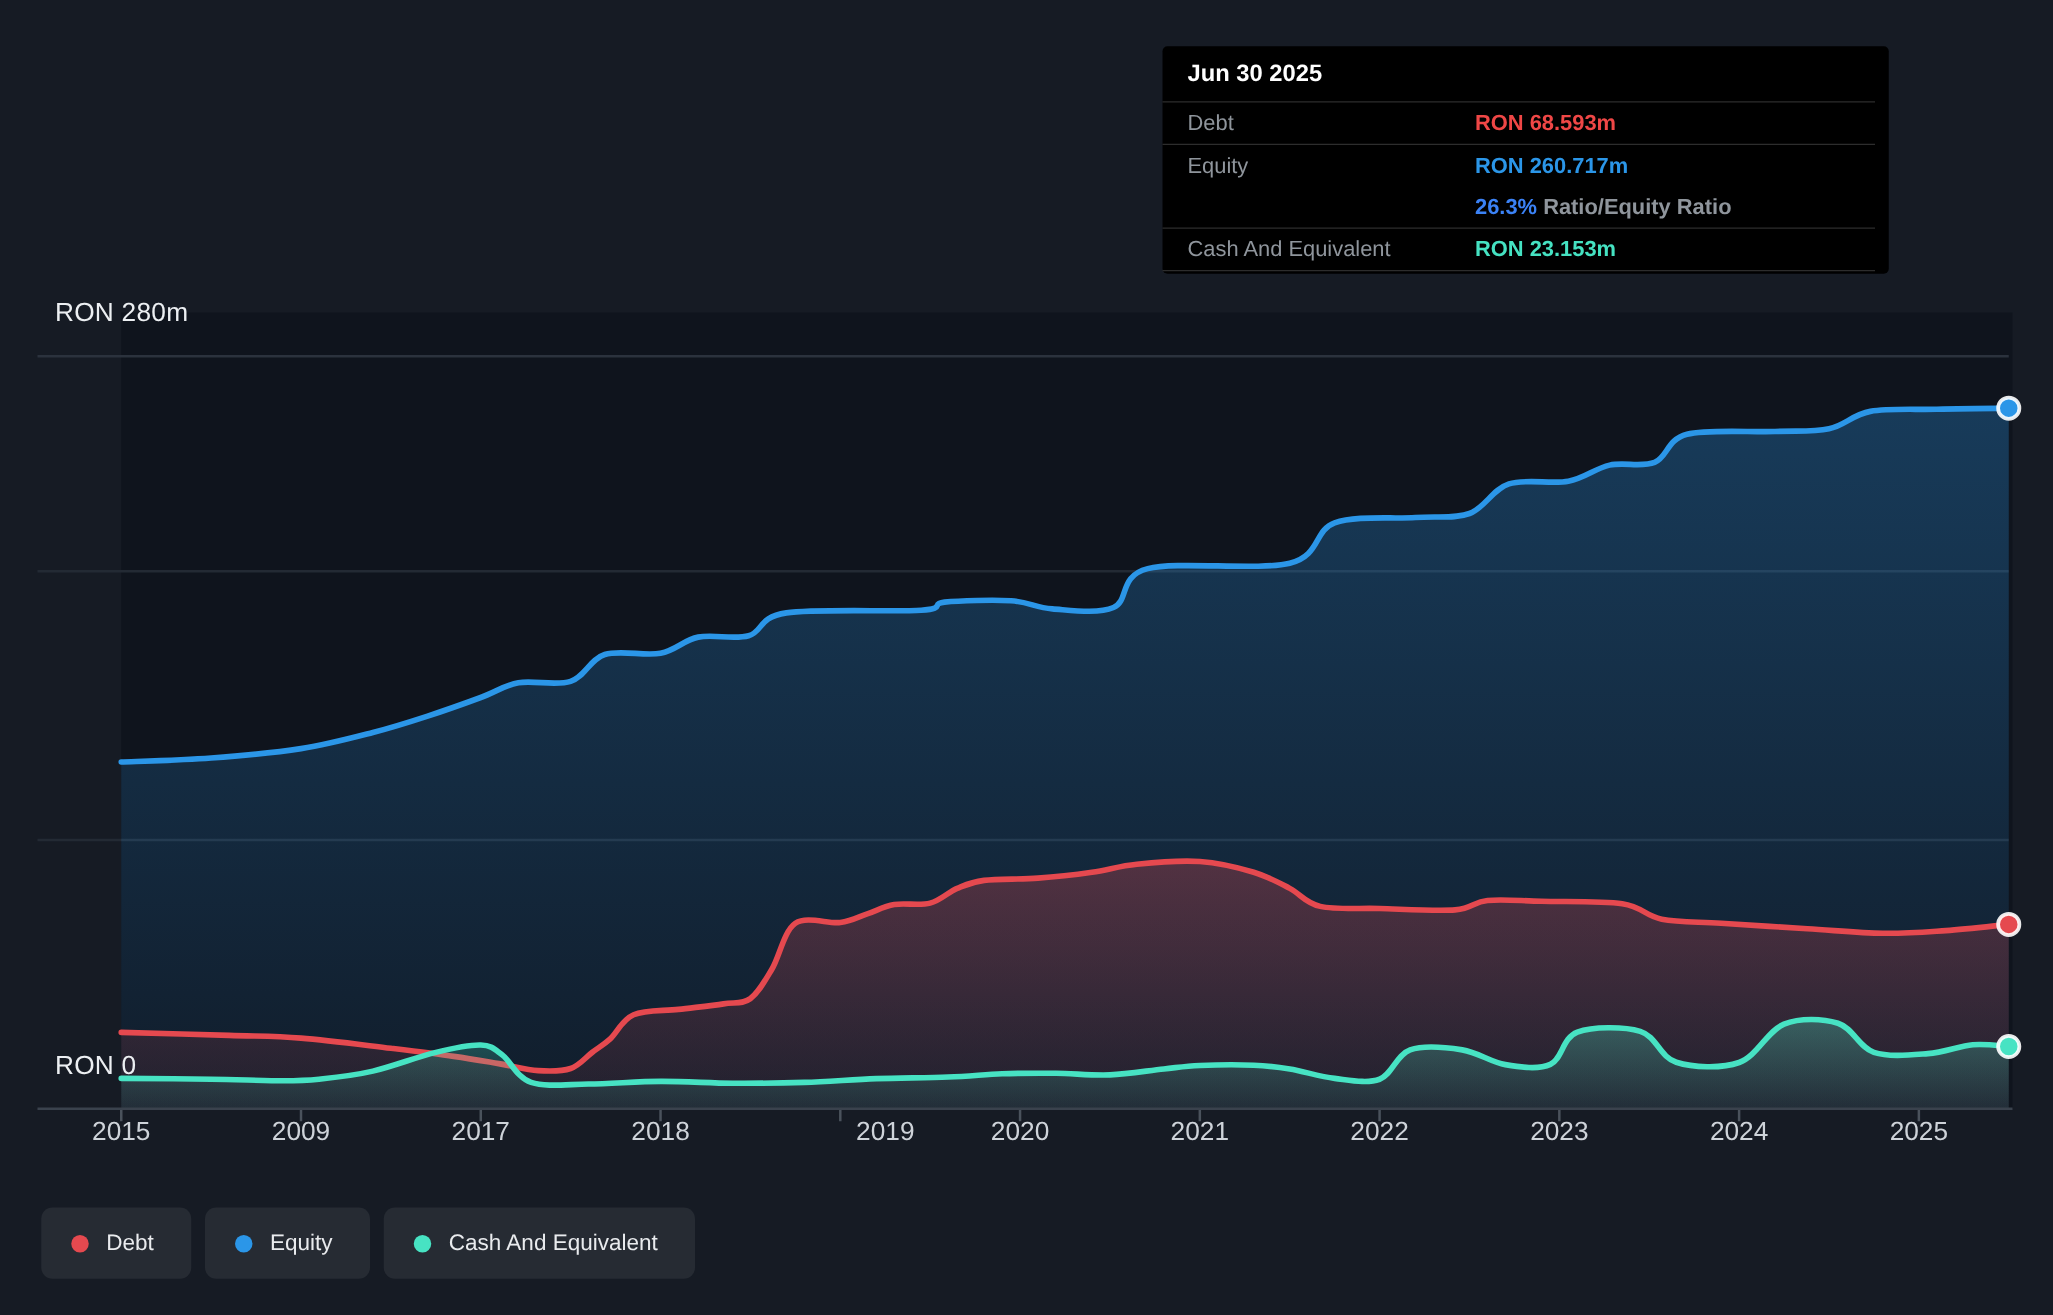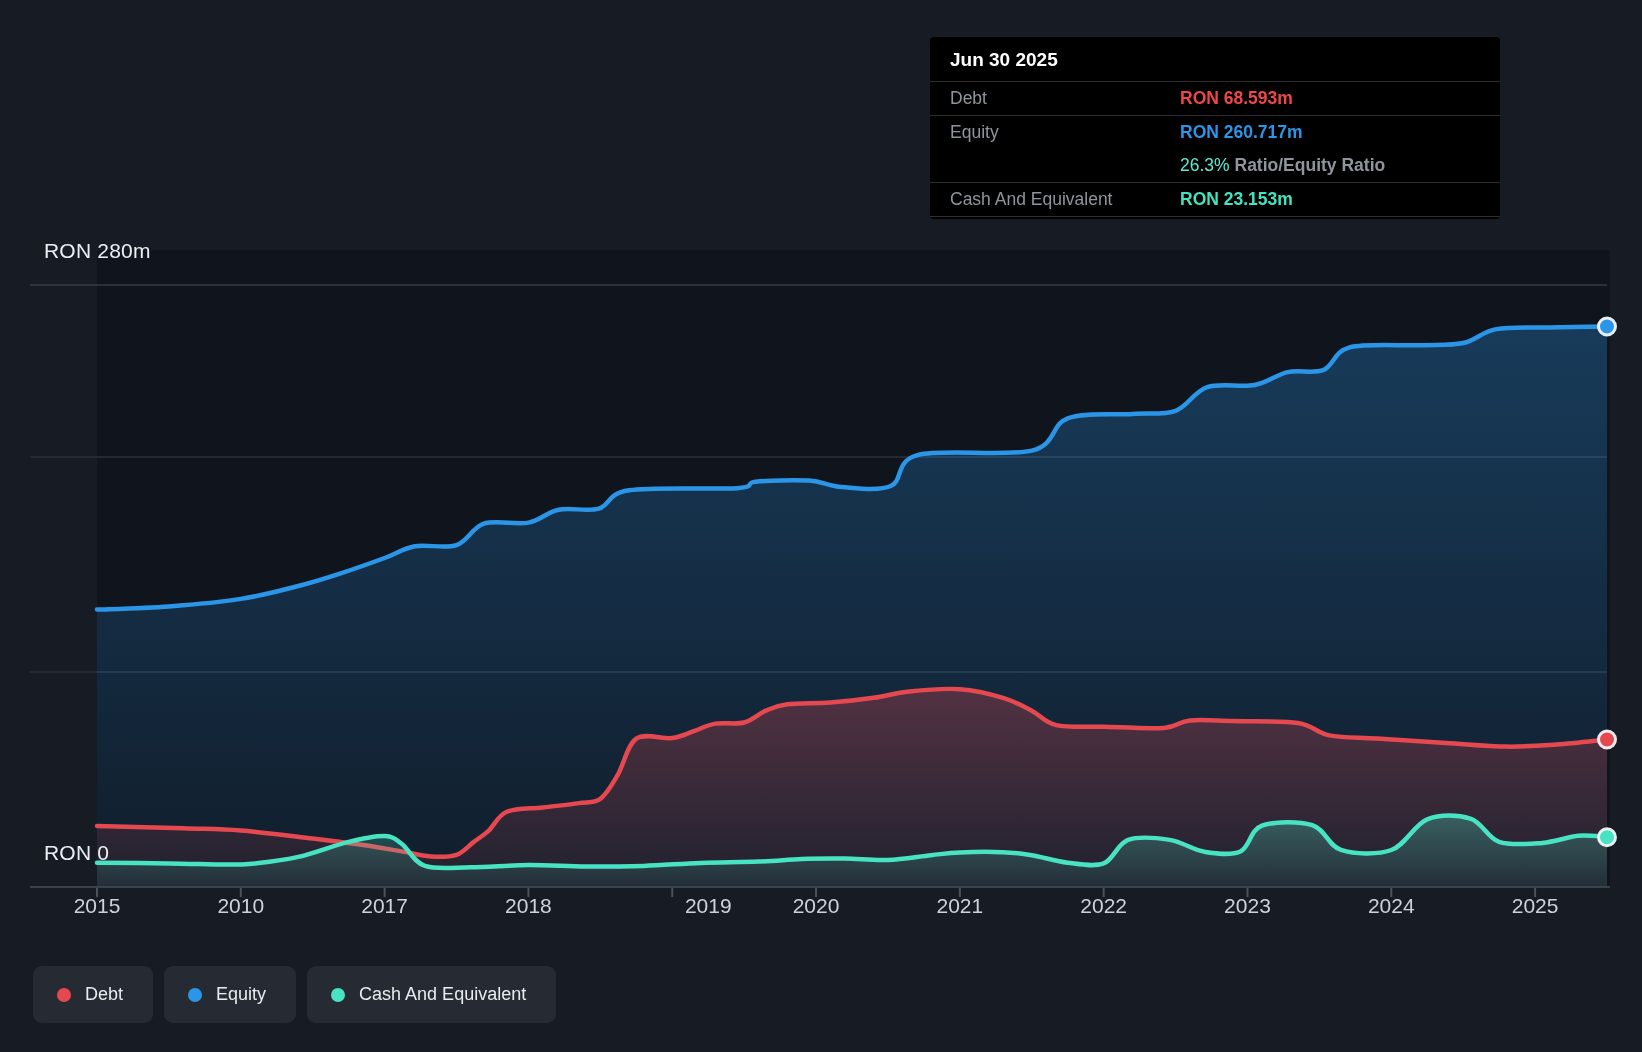--- a/index.html
+++ b/index.html
@@ -16,39 +16,39 @@
   }
   #y-top-label{left:44px;top:239px;}
   #y-zero-label{left:44px;top:841px;}
   .x-tick-label{
     position:absolute;top:894px;transform:translateX(-50%);
     color:#ced3d9;font-size:21px;
   }
   
   #tooltip{
     position:absolute;left:930px;top:37px;width:570px;
-    background:#000;border-radius:4px;padding:0 0 2px 0;
+    background:#000;border-radius:4px;padding:0 11px 2px 0;
     color:#fff;
   }
   #tooltip .tt-title{
     font-size:19px;font-weight:bold;color:#ffffff;
     padding:12px 20px 10px 20px;
   }
   #tooltip .tt-row{
     display:flex;align-items:center;height:33px;
     border-top:1px solid #2d2d2d;margin:0 0;padding:0 20px;
   }
   #tooltip .tt-row.no-line{border-top:none;}
   #tooltip .tt-label{width:230px;color:#8f959c;font-size:17.5px;}
   #tooltip .tt-value{font-size:17.5px;font-weight:bold;}
   #tooltip .tt-bottom{border-top:1px solid #2d2d2d;height:0;margin:0;}
   .val-debt{color:#ef4746;}
   .val-equity{color:#2b96e8;}
   .val-cash{color:#45e2c2;}
-  .val-ratio-pct{color:#5eead4;font-weight:normal;}
+  .val-ratio-pct{color:#3b82f6;font-weight:bold;}
   .val-ratio-text{color:#8f959c;font-weight:bold;}
   
   #legend{position:absolute;left:33px;top:966px;display:flex;gap:11px;}
   .legend-pill{
     display:flex;align-items:center;height:57px;border-radius:9px;
     background:#262b33;padding:0 30px 0 24px;cursor:pointer;
   }
   .legend-dot{width:14px;height:14px;border-radius:50%;margin-right:14px;flex:none;}
   .legend-text{color:#e9ebee;font-size:18px;}
 </style>
@@ -97,21 +97,21 @@
       <circle cx="1607.0" cy="326.5" r="8.5" fill="#2b96e8" stroke="#ffffff" stroke-opacity="0.9" stroke-width="3"></circle>
       <circle cx="1607.0" cy="739.5" r="8.5" fill="#e5494f" stroke="#ffffff" stroke-opacity="0.9" stroke-width="3"></circle>
       <circle cx="1607.0" cy="837.2" r="8.5" fill="#47e3c3" stroke="#ffffff" stroke-opacity="0.9" stroke-width="3"></circle>
     </svg>
 
   <div class="axis-label" id="y-top-label">RON 280m</div>
   <div class="axis-label" id="y-zero-label">RON 0</div>
 
   <div id="x-labels">
       <div class="x-tick-label" style="left: 97px;">2015</div>
-      <div class="x-tick-label" style="left: 240.81px;">2010</div>
+      <div class="x-tick-label" style="left: 240.81px;">2009</div>
       <div class="x-tick-label" style="left: 384.619px;">2017</div>
       <div class="x-tick-label" style="left: 528.429px;">2018</div>
       <div class="x-tick-label" style="left: 672.238px; margin-left: 36px;">2019</div>
       <div class="x-tick-label" style="left: 816.048px;">2020</div>
       <div class="x-tick-label" style="left: 959.857px;">2021</div>
       <div class="x-tick-label" style="left: 1103.67px;">2022</div>
       <div class="x-tick-label" style="left: 1247.48px;">2023</div>
       <div class="x-tick-label" style="left: 1391.29px;">2024</div>
       <div class="x-tick-label" style="left: 1535.1px;">2025</div>
     </div>

